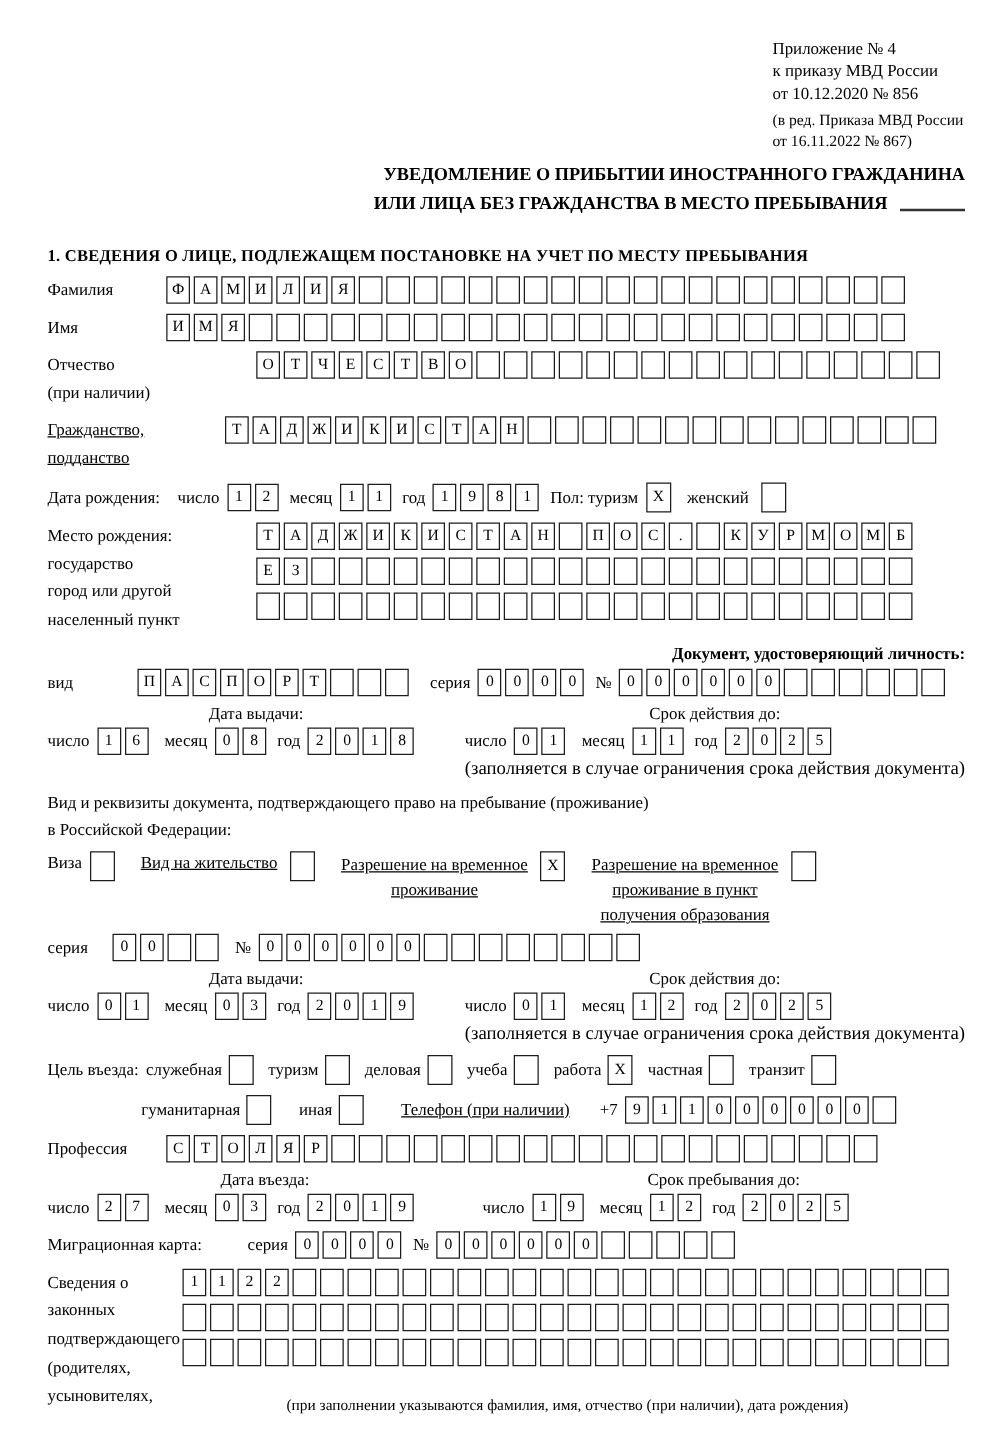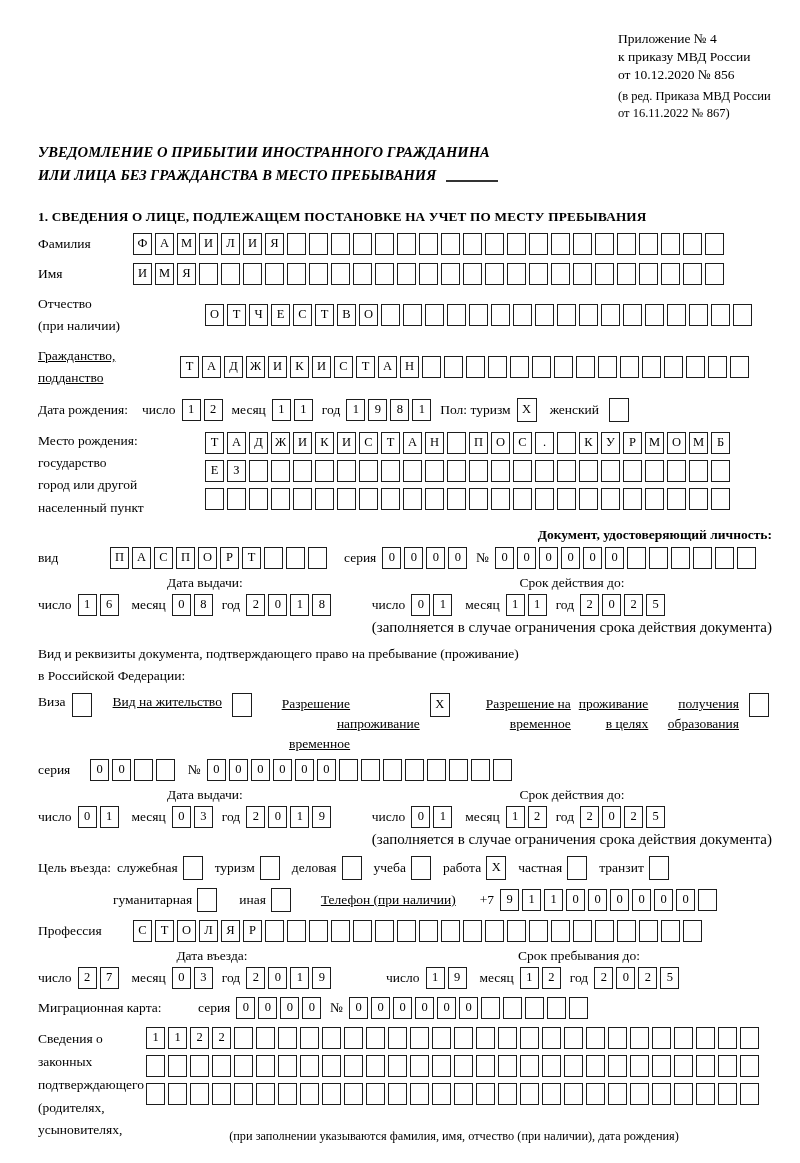--- a/index.html
+++ b/index.html
@@ -9,56 +9,56 @@
     font-size:13.5px;
   }
   .page{padding:30px 28px 0 38px;}
 
   
   .req{margin-left:580px;width:210px;line-height:1.32;}
   .req .l{white-space:nowrap;}
   .req .sub{margin-top:5px;font-size:12.5px;}
   .forma{margin-top:16px;text-align:right;font-weight:bold;letter-spacing:.5px;padding-right:2px;}
 
-  .title{margin-top:20px;text-align:left;font-weight:bold;font-size:14.6px;line-height:1.55;font-style:italic;}
+  .title{margin-top:8px;text-align:right;font-weight:bold;font-size:14.6px;line-height:1.55;}
   .blank-line{display:inline-block;width:52px;border-bottom:2px solid #333;margin-left:10px;transform:translateY(2px);}
 
   .sec-head{margin-top:22px;font-weight:bold;font-size:13.2px;letter-spacing:.2px;}
 
   
   .cells{display:inline-flex;white-space:nowrap;}
   .cell{
     display:inline-block;box-sizing:border-box;
     width:19px;height:22px;border:1.6px solid #1d1d1d;margin-right:3px;
     text-align:center;font-size:12.5px;line-height:19px;background:#fff;
   }
   .cb .cell{width:20px;height:24px;line-height:21px;}
 
   .row{display:flex;align-items:center;margin-top:8px;}
   .lbl{flex:none;}
   .w95{width:95px;}  .w165{width:167px;} .w138{width:142px;text-decoration:underline;}
-  .top{align-items:center;}
+  .top{align-items:flex-start;}
   .labelcol{flex:none;line-height:1.65;}
   .cellcol .cells{display:flex;margin-bottom:6px;}
   .gap6{margin-left:6px;} .gap10{margin-left:10px;} .gap14{margin-left:14px;} .gap18{margin-left:18px;text-decoration:underline;}
   .mr6{margin-right:6px;} .mr10{margin-right:10px;}
 
   .doc-head{margin-top:8px;text-align:right;font-weight:bold;}
 
   
   .daterow{display:flex;margin-top:6px;}
   .dg{display:flex;flex-direction:column;}
   .dg-left{width:348px;}
   .dg-right{flex:1;}
   .dghead{text-align:center;margin-bottom:3px;}
   .dgrow{display:flex;align-items:center;}
   .dgnote{margin-top:3px;font-size:15px;text-align:left;white-space:nowrap;}
 
   .plain{margin-top:10px;}
-  .stack{display:flex;flex-direction:row;align-items:center;text-align:right;line-height:1.5;}
+  .stack{display:flex;flex-direction:column;align-items:center;text-align:center;line-height:1.5;}
   .cbrow{display:flex;align-items:flex-start;margin-top:10px;}
   .cbrow .cb{margin-top:-1px;}
 
   .purpose{display:flex;align-items:center;justify-content:space-between;}
   .purpose .lbl{margin-right:5px;}
   .purpose{margin-right:9px;}
 
   .note-bottom{margin-top:10px;font-size:12.3px;text-align:center;padding-left:130px;}
 </style>
 </head>
@@ -438,21 +438,21 @@
       </span>
     <span class="stack gap18 mr10">
       <span>Разрешение на временное</span>
       <span>проживание</span>
     </span>
     <span class="cells cb">
         <span class="cell">X</span>
       </span>
     <span class="stack gap18 mr10">
       <span>Разрешение на временное</span>
-      <span>проживание в целях</span>
+      <span>проживание в пункт</span>
       <span>получения образования</span>
     </span>
     <span class="cells cb">
         <span class="cell"></span>
       </span>
   </div>
 
   <div class="row" style="margin-top:4px;">
     <span class="lbl mr6" style="width:46px;">серия</span>
     <span class="cells">

